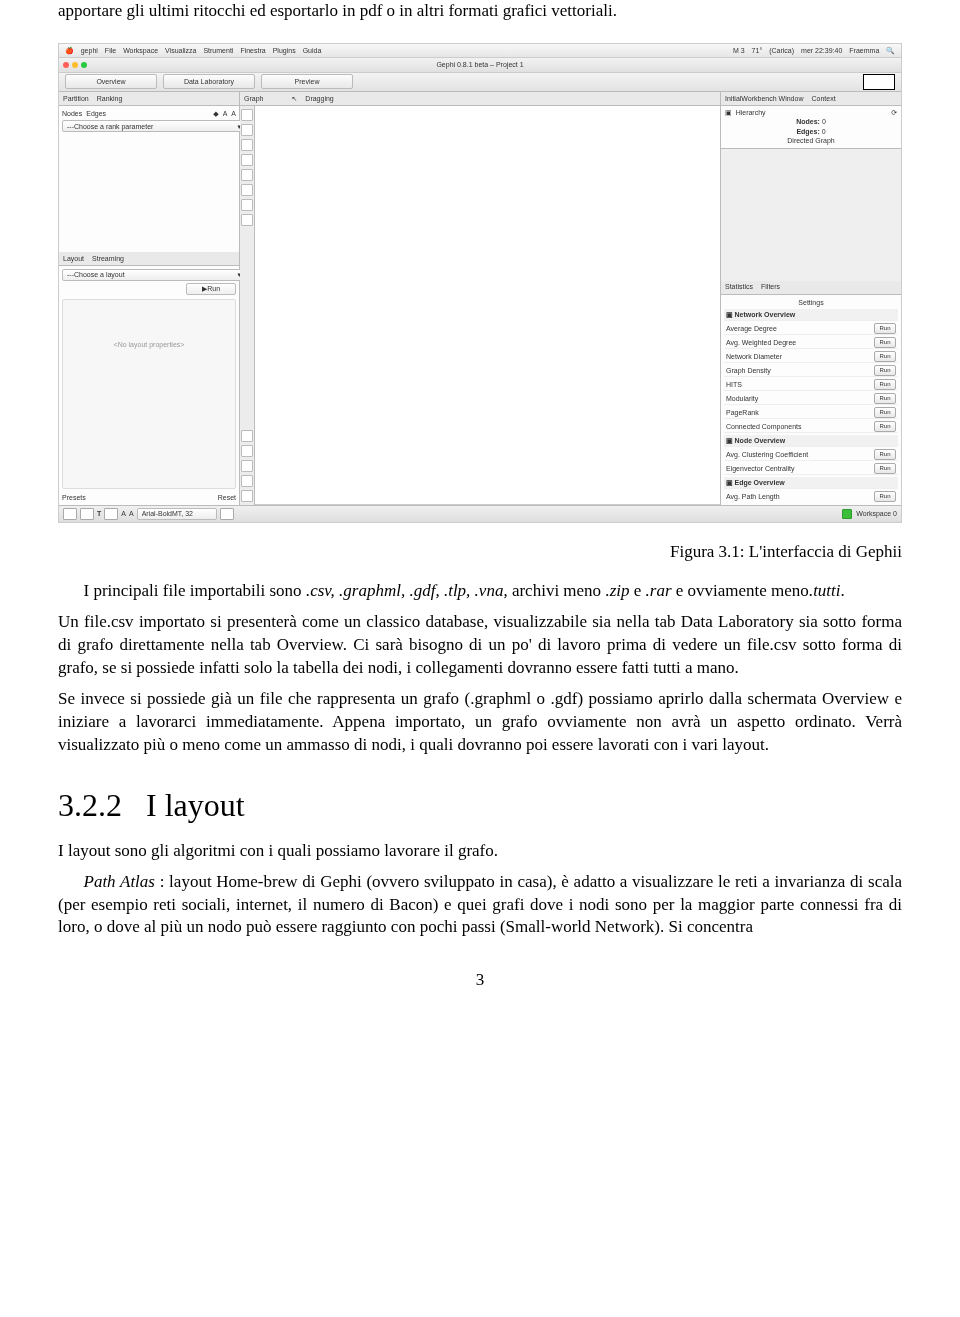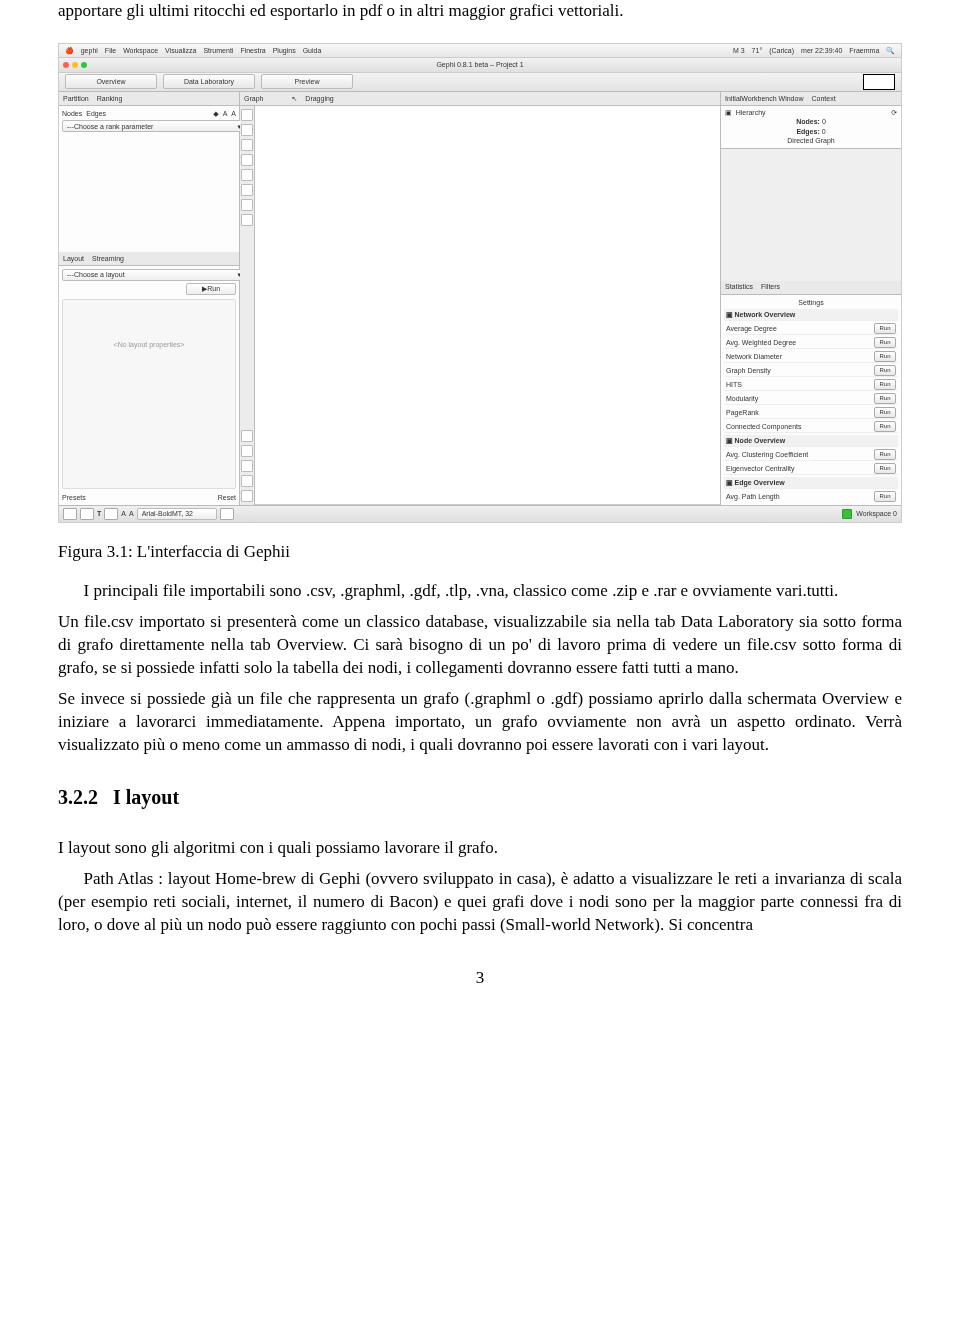--- a/index.html
+++ b/index.html
@@ -7,23 +7,23 @@
     font-size: 17px;
     line-height: 1.35;
     color: #000;
     margin: 0;
     padding: 0 58px 30px 58px;
     width: 960px;
     box-sizing: border-box;
   }
   .para { text-align: justify; margin: 0 0 8px 0; }
   .figure { text-align: center; margin: 20px 0 10px 0; }
-  .caption { text-align: left; margin: 18px 0 16px 0; }
-  .section-h { font-size: 20px; font-weight: bold; margin: 28px 0 26px 0; }
-  .italic { }
+  .caption { text-align: right; margin: 18px 0 16px 0; }
+  .section-h { font-size: 32px; font-weight: normal; margin: 28px 0 12px 0; }
+  .italic { font-style: italic; }
   .pagenum { text-align: center; margin-top: 30px; }
   
   .shot {
     width: 844px;
     height: 480px;
     margin: 0 auto;
     background: #efefef;
     border: 1px solid #ccc;
     font-family: "Lucida Grande", Arial, sans-serif;
     font-size: 7px;
@@ -111,21 +111,21 @@
     border-top:1px solid #bbb;
     display:flex; align-items:center; padding:0 4px; gap:3px;
   }
   .foot .sq { width:12px;height:10px;border:1px solid #aaa;border-radius:1px;background:#fff; }
   .foot .right { margin-left:auto; display:flex; align-items:center; gap:4px; }
   .green-sq{ width:8px;height:8px;background:#3bbf3b;border:1px solid #2a9a2a;border-radius:1px;}
 </style>
 </head>
 <body>
 
-<p class="para">apportare gli ultimi ritocchi ed esportarlo in pdf o in altri maggior grafici vettoriali.</p>
+<p class="para">apportare gli ultimi ritocchi ed esportarlo in pdf o in altri formati grafici vettoriali.</p>
 
 <div class="figure">
   <div class="shot">
 
     <div class="mac-menu">
       <span>🍎</span>
       <span>gephi</span>
       <span>File</span>
       <span>Workspace</span>
       <span>Visualizza</span>
@@ -324,21 +324,21 @@
         <span>Workspace 0</span>
       </div>
     </div>
   </div>
 </div>
 
 <p class="caption">Figura 3.1: L'interfaccia di Gephii</p>
 
 <p class="para" style="text-indent:1.5em;">
   <span>I principali file importabili sono</span>
-  <span class="italic">.csv, .graphml, .gdf, .tlp, .vna</span><span>, classico come </span><span class="italic">.zip</span><span> e </span><span class="italic">.rar</span><span> e ovviamente vari</span><span class="italic">.tutti</span><span>.</span>
+  <span class="italic">.csv, .graphml, .gdf, .tlp, .vna</span><span>, archivi meno </span><span class="italic">.zip</span><span> e </span><span class="italic">.rar</span><span> e ovviamente meno</span><span class="italic">.tutti</span><span>.</span>
 </p>
 
 <p class="para">Un file.csv importato si presenterà come un classico database, visualizzabile sia nella tab Data Laboratory sia sotto forma di grafo direttamente nella tab Overview. Ci sarà bisogno di un po' di lavoro prima di vedere un file.csv sotto forma di grafo, se si possiede infatti solo la tabella dei nodi, i collegamenti dovranno essere fatti tutti a mano.</p>
 
 <p class="para">Se invece si possiede già un file che rappresenta un grafo (.graphml o .gdf) possiamo aprirlo dalla schermata Overview e iniziare a lavorarci immediatamente. Appena importato, un grafo ovviamente non avrà un aspetto ordinato. Verrà visualizzato più o meno come un ammasso di nodi, i quali dovranno poi essere lavorati con i vari layout.</p>
 
 <h2 class="section-h">
   <span>3.2.2</span>&nbsp;&nbsp;&nbsp;<span>I layout</span>
 </h2>
 

